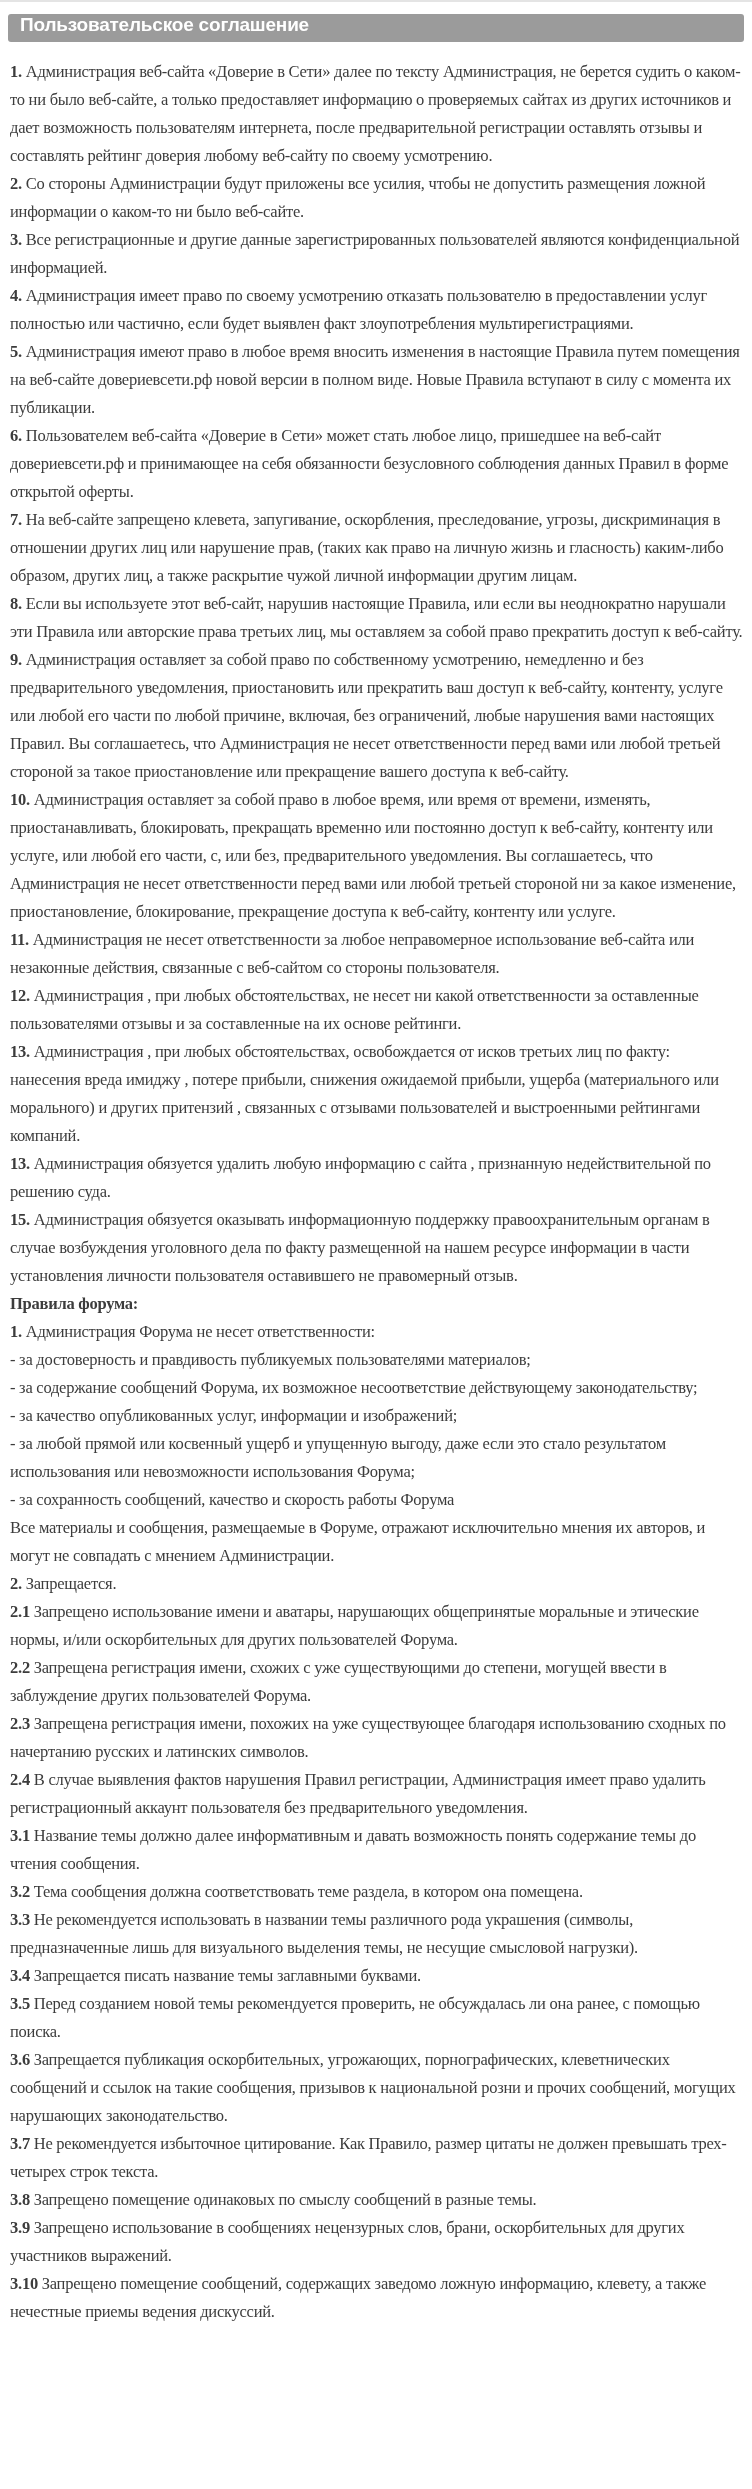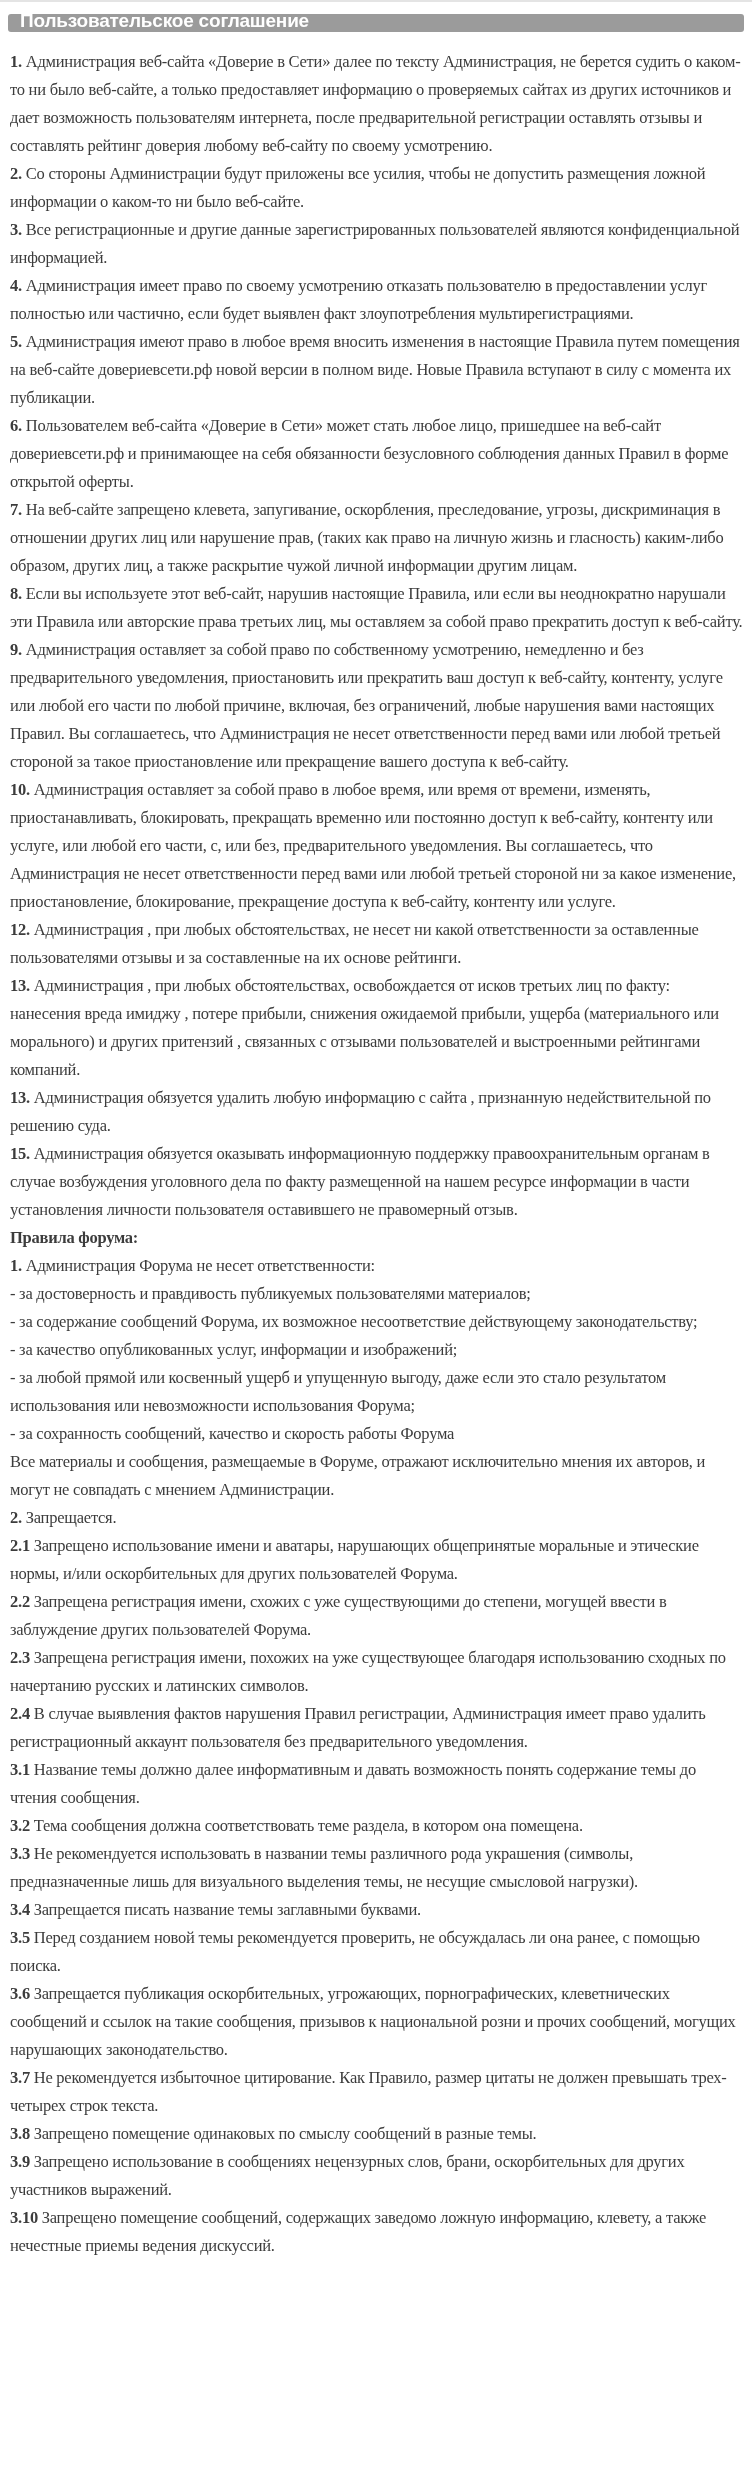--- a/index.html
+++ b/index.html
@@ -14,25 +14,25 @@
     width:752px;
     min-height:2489px;
     background:var(--page-bg);
     border-top:2px solid var(--top-strip);
     font-family:"Liberation Sans","DejaVu Sans",sans-serif;
     color:var(--body-text);
     box-sizing:border-box;
   }
   .page-header{
     margin:12px 8px 0 8px;
-    height:18px;
+    height:28px;
     background:var(--header-bg);
     border-radius:3px;
     display:flex;
-    align-items:flex-end;
+    align-items:flex-start;
     padding:0 12px;
     box-sizing:border-box;
   }
   .page-header h1{
     margin:0;
     font-size:19px;
     font-weight:bold;
     color:var(--header-text);
     letter-spacing:-0.2px;
     white-space:nowrap;
@@ -73,20 +73,21 @@
       <p class="item"><b class="num">6.</b> <span>Пользователем веб-сайта «Доверие в Сети» может стать любое лицо, пришедшее на веб-сайт довериевсети.рф и принимающее на себя обязанности безусловного соблюдения данных Правил в форме открытой оферты.</span></p>
 
       <p class="item"><b class="num">7.</b> <span>На веб-сайте запрещено клевета, запугивание, оскорбления, преследование, угрозы, дискриминация в отношении других лиц или нарушение прав, (таких как право на личную жизнь и гласность) каким-либо образом, других лиц, а также раскрытие чужой личной информации другим лицам.</span></p>
 
       <p class="item"><b class="num">8.</b> <span>Если вы используете этот веб-сайт, нарушив настоящие Правила, или если вы неоднократно нарушали эти Правила или авторские права третьих лиц, мы оставляем за собой право прекратить доступ к веб-сайту.</span></p>
 
       <p class="item"><b class="num">9.</b> <span>Администрация оставляет за собой право по собственному усмотрению, немедленно и без предварительного уведомления, приостановить или прекратить ваш доступ к веб-сайту, контенту, услуге или любой его части по любой причине, включая, без ограничений, любые нарушения вами настоящих Правил. Вы соглашаетесь, что Администрация не несет ответственности перед вами или любой третьей стороной за такое приостановление или прекращение вашего доступа к веб-сайту.</span></p>
 
       <p class="item"><b class="num">10.</b> <span>Администрация оставляет за собой право в любое время, или время от времени, изменять, приостанавливать, блокировать, прекращать временно или постоянно доступ к веб-сайту, контенту или услуге, или любой его части, с, или без, предварительного уведомления. Вы соглашаетесь, что Администрация не несет ответственности перед вами или любой третьей стороной ни за какое изменение, приостановление, блокирование, прекращение доступа к веб-сайту, контенту или услуге.</span></p>
 
+      <p class="item"><b class="num">11.</b> <span>Администрация не несет ответственности за любое неправомерное использование веб-сайта или незаконные действия, связанные с веб-сайтом со стороны пользователя.</span></p>
 
       <p class="item"><b class="num">12.</b> <span>Администрация , при любых обстоятельствах, не несет ни какой ответственности за оставленные пользователями отзывы и за составленные на их основе рейтинги.</span></p>
 
       <p class="item"><b class="num">13.</b> <span>Администрация , при любых обстоятельствах, освобождается от исков третьих лиц по факту: нанесения вреда имиджу , потере прибыли, снижения ожидаемой прибыли, ущерба (материального или морального) и других притензий , связанных с отзывами пользователей и выстроенными рейтингами компаний.</span></p>
 
       <p class="item"><b class="num">13.</b> <span>Администрация обязуется удалить любую информацию с сайта , признанную недействительной по решению суда.</span></p>
 
       <p class="item"><b class="num">15.</b> <span>Администрация обязуется оказывать информационную поддержку правоохранительным органам в случае возбуждения уголовного дела по факту размещенной на нашем ресурсе информации в части установления личности пользователя оставившего не правомерный отзыв.</span></p>
     </div>
 

